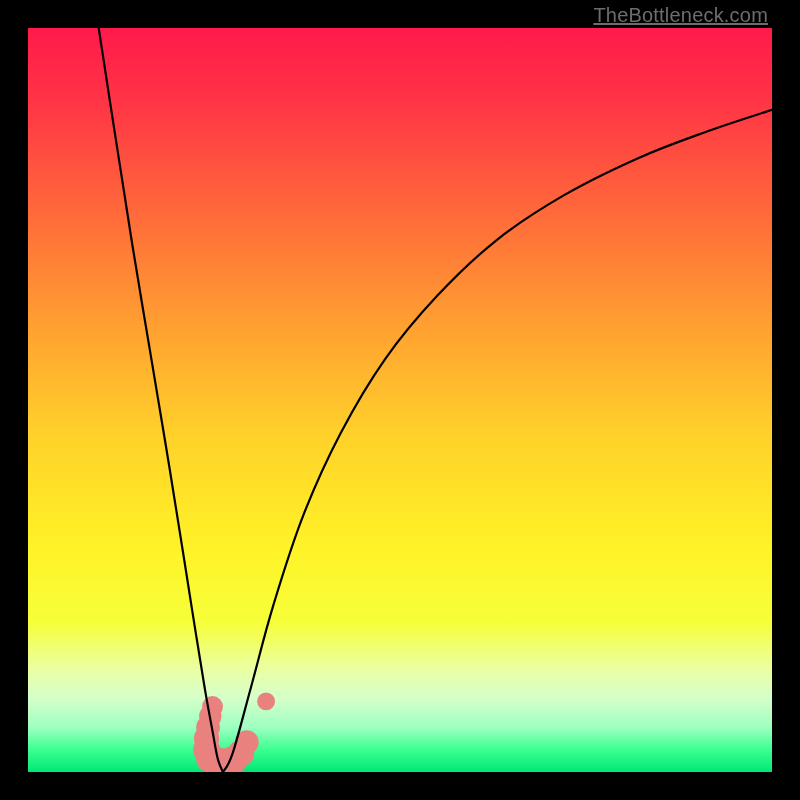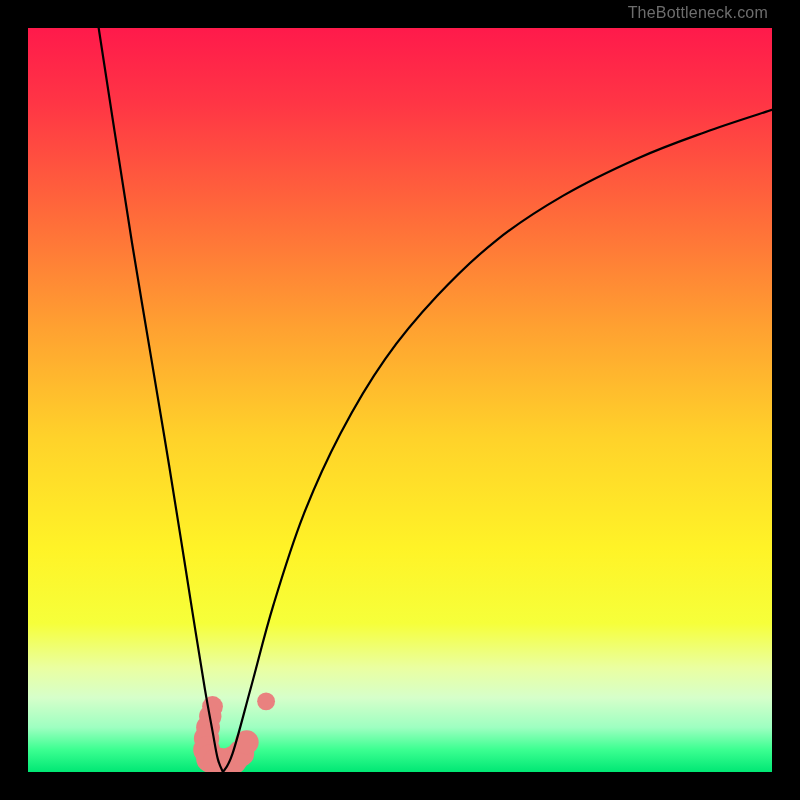--- a/index.html
+++ b/index.html
@@ -25,23 +25,24 @@
     top: 0;
     width: 744px;
     height: 744px;
     display: block;
   }
   .watermark {
     position: absolute;
     right: 32px;
     top: 4px;
     color: #6d6d6d;
-    font-size: 16px;
+    font-size: 20px;
     letter-spacing: 0.2px;
     font-weight: 400;
+    text-decoration: underline;
   }
 </style>
 </head>
 <body>
 
 <div class="frame">
   <svg class="plot" viewBox="0 0 744 744" preserveAspectRatio="none">
     <defs>
       <linearGradient id="bg-grad" x1="0" y1="0" x2="0" y2="1">
       <stop offset="0.0%" stop-color="#ff1a4b"></stop>

